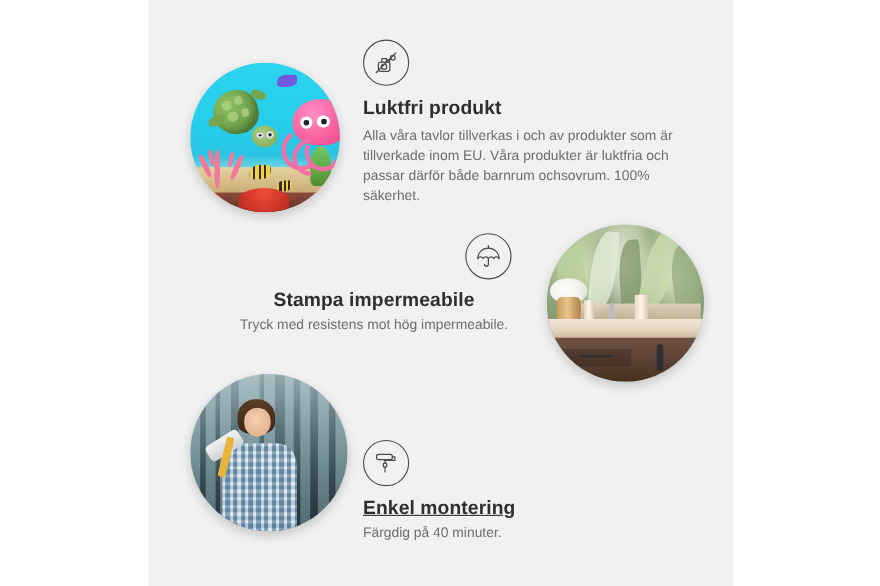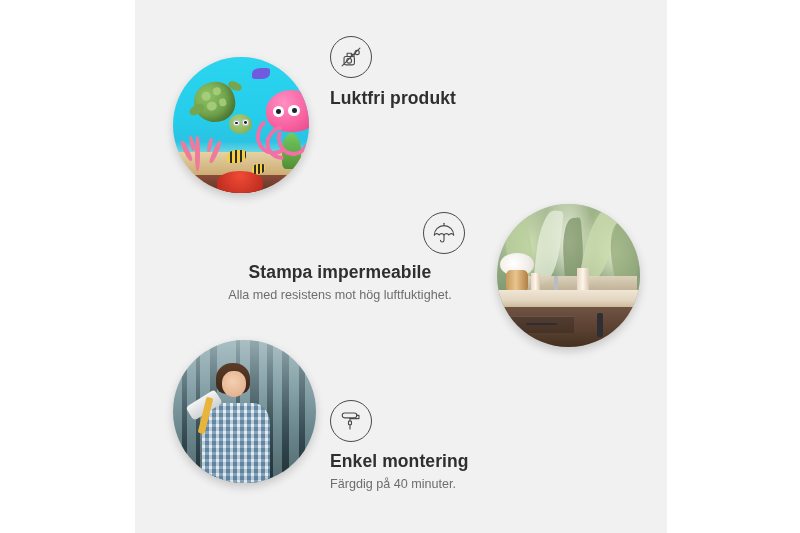--- a/index.html
+++ b/index.html
@@ -120,21 +120,21 @@
   .fbody{color:#6d6d6d;font-size:12.6px;line-height:1.45;}
 
   #feature-odourless{left:330px;top:36px;width:292px;}
   #feature-odourless .ftitle{margin:10px 0 5px 0;}
 
   #feature-waterproof{left:215px;top:212px;width:250px;text-align:center;}
   #feature-waterproof .ficon{margin:0 0 0 auto;}
   #feature-waterproof .ftitle{margin:8px 0 3px 0;}
 
   #feature-assembly{left:330px;top:400px;width:250px;}
-  #feature-assembly .ftitle{margin:9px 0 3px 0;}
+  #feature-assembly .ftitle{margin:9px 0 3px 0;text-decoration:underline;}
 </style>
 </head>
 <body>
 
 <div class="stage">
 
   <div class="panel"></div>
 
   <div class="photo" id="photo-sea">
     <div class="inner">
@@ -232,33 +232,34 @@
         <path d="M8.5 22.5h7.2a2 2 0 0 0 2-2v-5.1a2 2 0 0 0-2-2H8.5a2 2 0 0 0-2 2v5.1a2 2 0 0 0 2 2z"></path>
         <path d="M9.8 13.4V10h4.6v3.4"></path>
         <path d="M14.4 11.2h2.9v2.2"></path>
         <circle cx="20.6" cy="9.1" r="2.3"></circle>
         <path d="M17.3 11.2l1.3-1.3"></path>
         <circle cx="12" cy="18" r="2.6"></circle>
         <path d="M4.4 23.6L23.6 4.4"></path>
       </svg>
     </div>
     <div class="ftitle">Luktfri produkt</div>
+    <div class="fbody">Alla våra tavlor tillverkas i och av produkter som är tillverkade inom EU. Våra produkter är luktfria och passar därför både barnrum ochsovrum. 100% säkerhet.</div>
   </div>
 
   <div class="feature" id="feature-waterproof">
     <div class="ficon">
       <svg viewBox="0 0 28 28" width="26" height="26" fill="none" stroke="#4a4a4a" stroke-width="1.2" stroke-linecap="round" stroke-linejoin="round">
         <path d="M3.6 16.2C3.6 10.4 8.2 6 14 6s10.4 4.4 10.4 10.2"></path>
         <path d="M3.6 16.2c1.3-2.1 4-2.1 5.2 0 1.3-2.1 4-2.1 5.2 0 1.3-2.1 4-2.1 5.2 0 1.3-2.1 4-2.1 5.2 0"></path>
         <path d="M14 6V3.6"></path>
         <path d="M14 16.2v5.6a1.9 1.9 0 0 1-3.8 0"></path>
       </svg>
     </div>
     <div class="ftitle">Stampa impermeabile</div>
-    <div class="fbody">Alla med resistens mot hög luftfuktighet.</div>
+    <div class="fbody">Tryck med resistens mot hög impermeabile.</div>
   </div>
 
   <div class="feature" id="feature-assembly">
     <div class="ficon">
       <svg viewBox="0 0 28 28" width="26" height="26" fill="none" stroke="#4a4a4a" stroke-width="1.2" stroke-linecap="round" stroke-linejoin="round">
         <rect x="4.6" y="5.4" width="15.6" height="5.2" rx="2.4"></rect>
         <path d="M20.2 8h2.4v3.4H12.9"></path>
         <path d="M12.9 11.4v2.6"></path>
         <rect x="11.3" y="14" width="3.2" height="4" rx="0.8"></rect>
         <path d="M12.9 18v4.6"></path>

